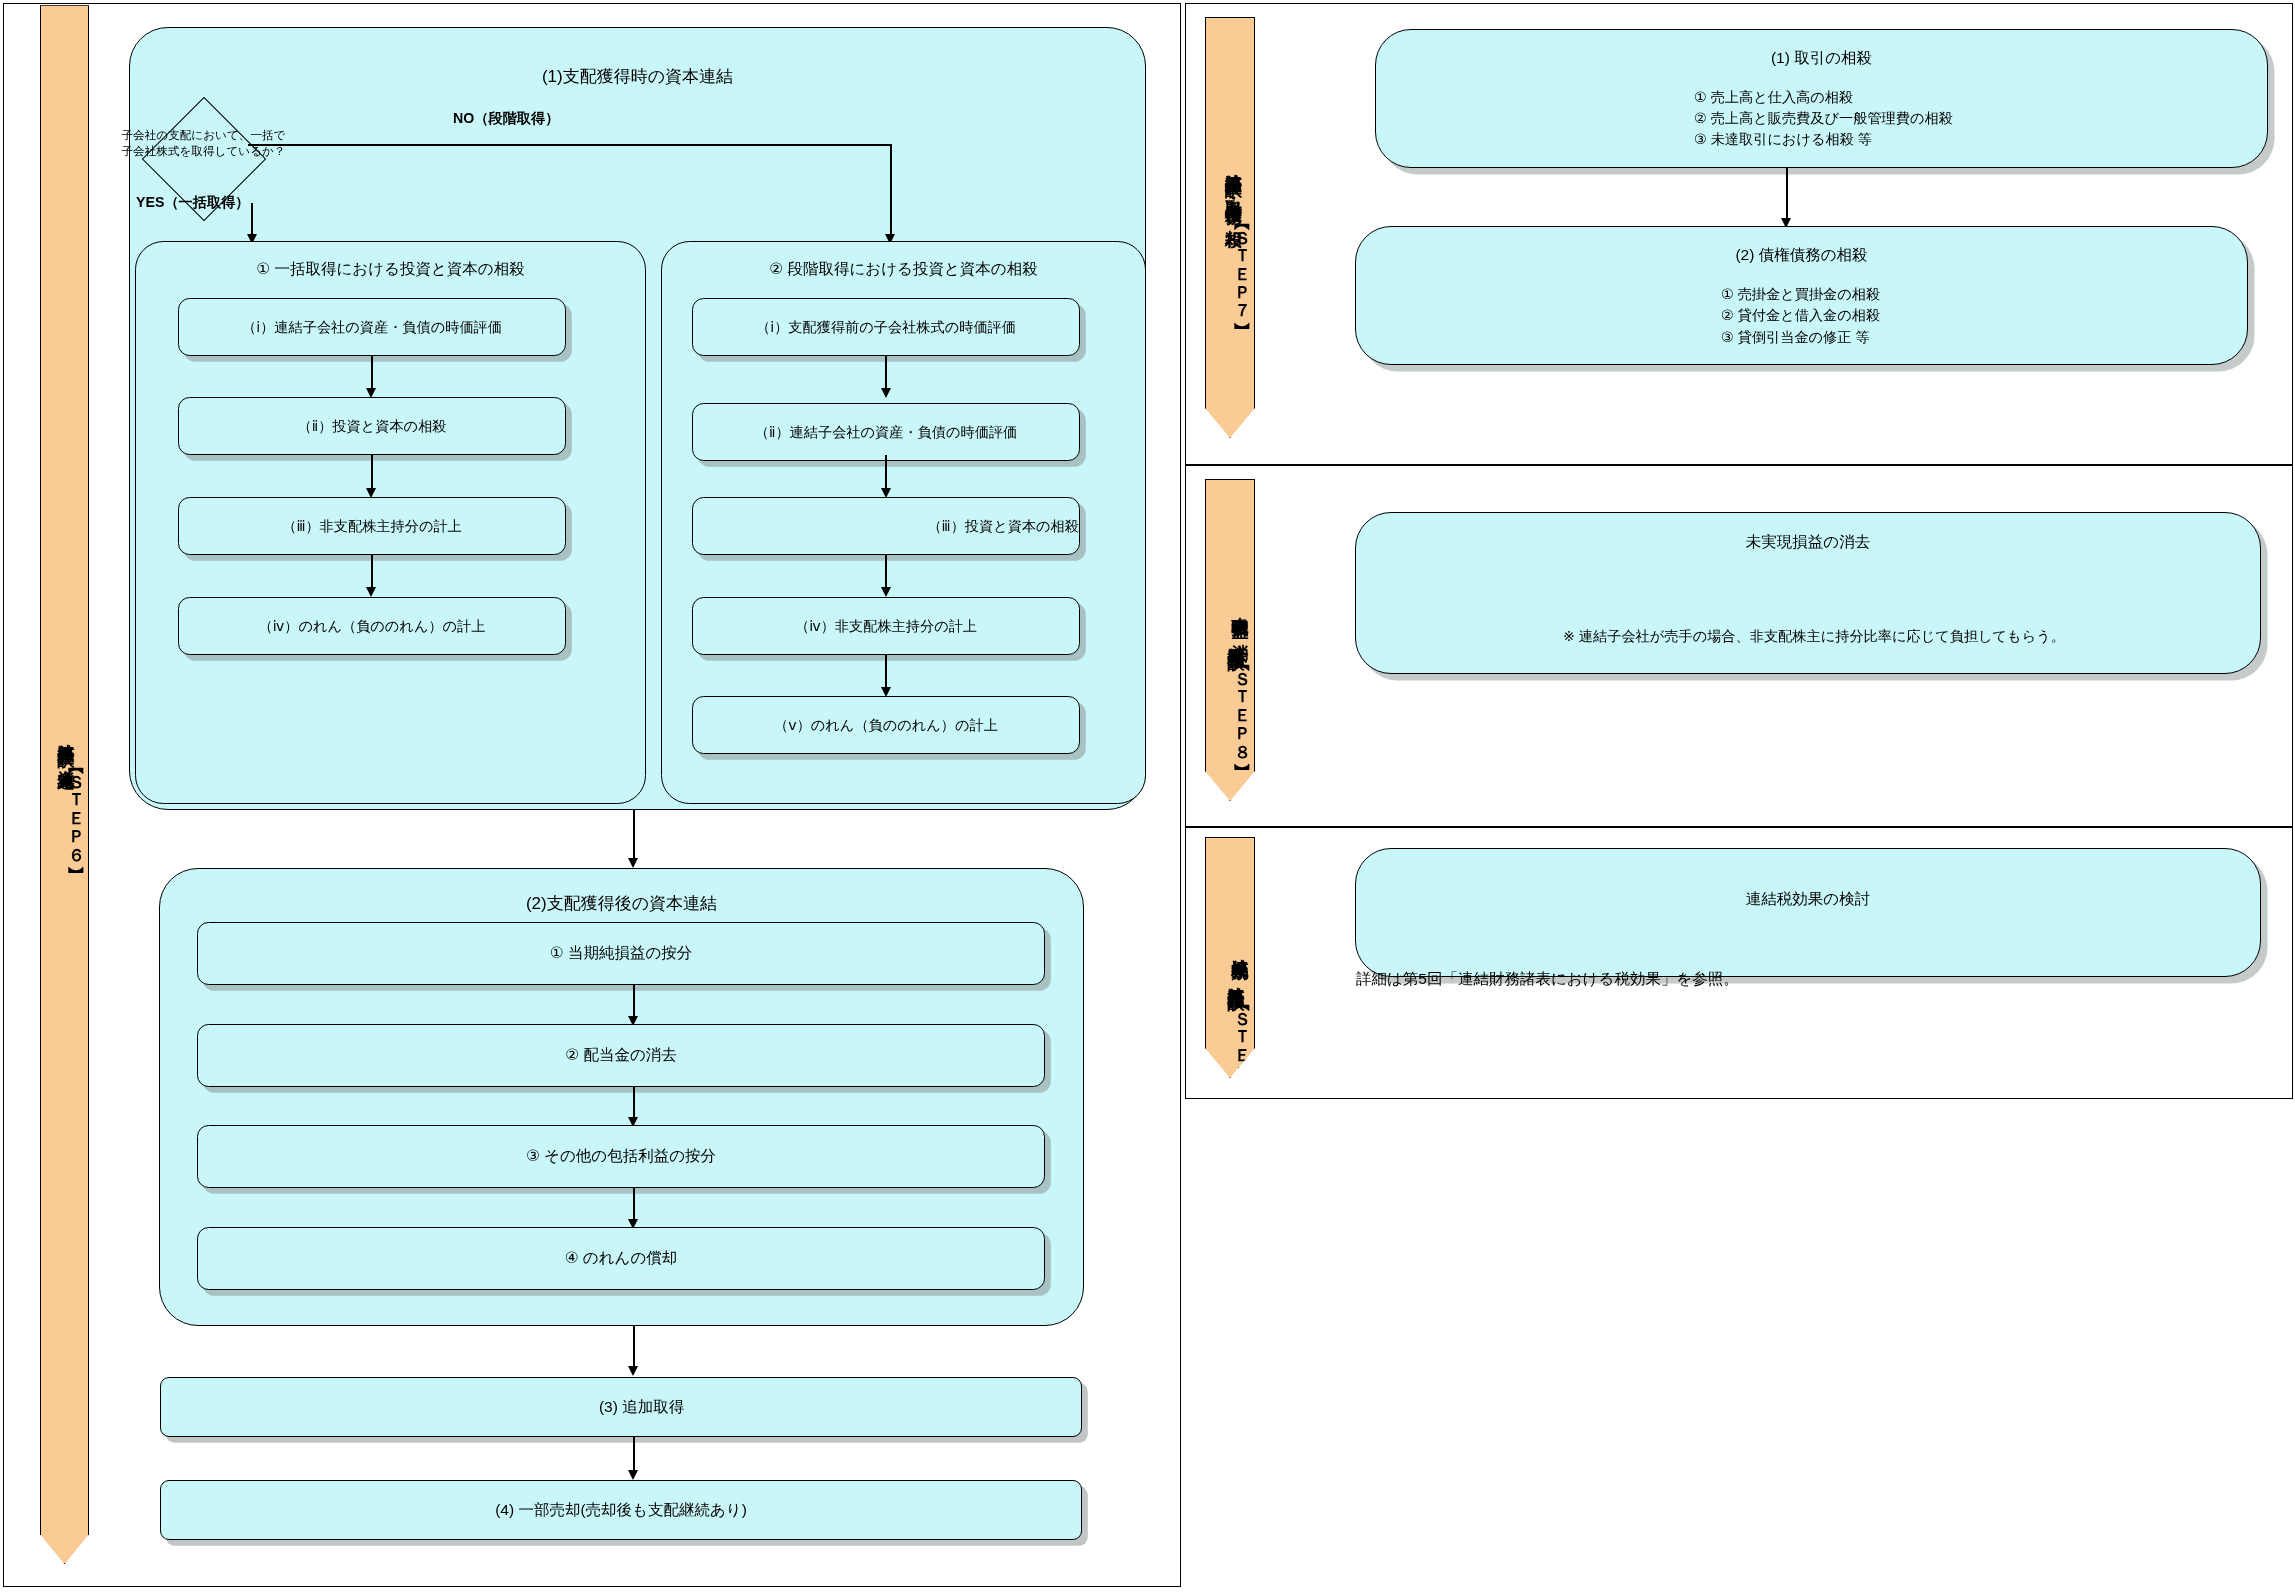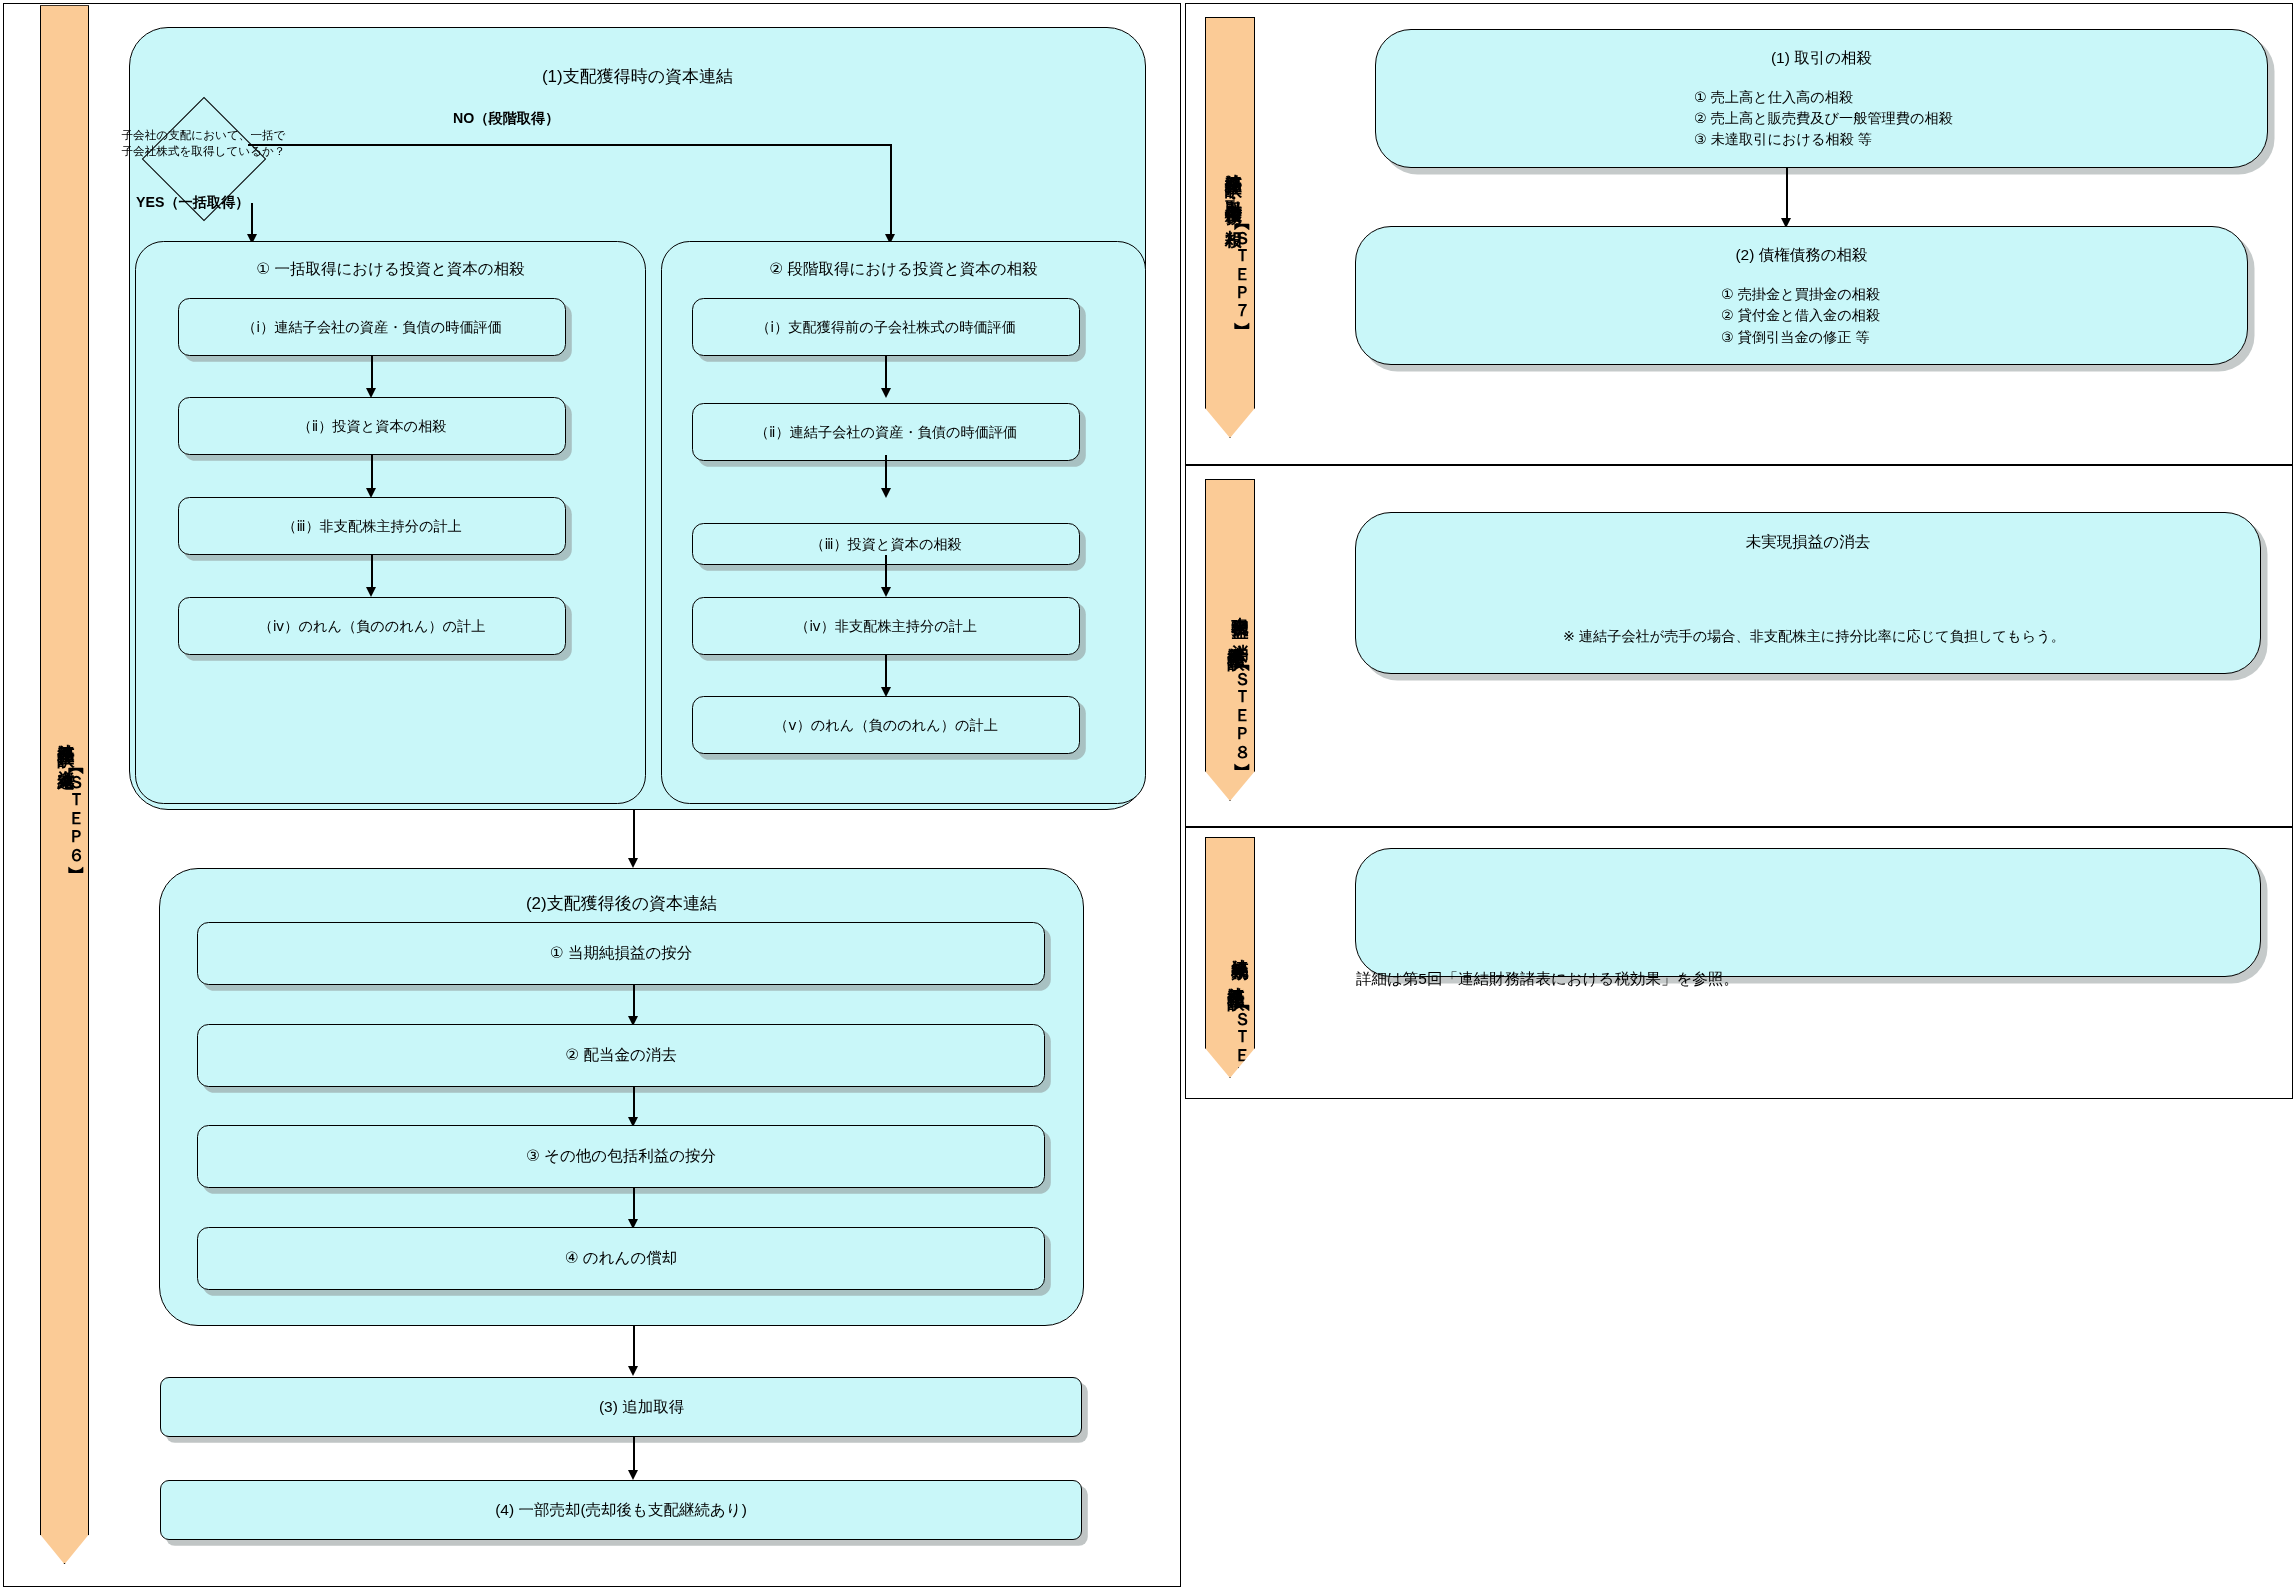--- a/index.html
+++ b/index.html
@@ -127,21 +127,21 @@
 </div>
 <div class="abs vline" style="left:885px;top:356px;width:1.9px;height:38px;"></div>
 <div class="abs arrowhead" style="left:881px;top:388px;"></div>
 
 <div class="abs rbox ctr t22" style="left:692px;top:397px;width:388px;height:58px;margin-top:6px;">
   <span>（ⅱ）連結子会社の資産・負債の時価評価</span>
 </div>
 <div class="abs vline" style="left:885px;top:455px;width:1.9px;height:38px;"></div>
 <div class="abs arrowhead" style="left:881px;top:488px;"></div>
 
-<div class="abs rbox ctr t22" style="left:692px;top:523px;width:388px;height:42px;">
+<div class="abs rbox ctr t22" style="left:692px;top:497px;width:388px;height:58px;justify-content:flex-end;">
   <span>（ⅲ）投資と資本の相殺</span>
 </div>
 <div class="abs vline" style="left:885px;top:555px;width:1.9px;height:38px;"></div>
 <div class="abs arrowhead" style="left:881px;top:587px;"></div>
 
 <div class="abs rbox ctr t22" style="left:692px;top:597px;width:388px;height:58px;">
   <span>（ⅳ）非支配株主持分の計上</span>
 </div>
 <div class="abs vline" style="left:885px;top:655px;width:1.9px;height:38px;"></div>
 <div class="abs arrowhead" style="left:881px;top:687px;"></div>
@@ -235,15 +235,16 @@
 
 <div class="abs frame" style="left:1185px;top:827px;width:1108px;height:272px;"></div>
 
 <div class="abs step-banner banner-pad" style="left:1205px;top:837px;width:50px;height:241px;">
   <span class="col t26">【ＳＴＥＰ９】</span>
   <span class="col t26" style="margin-right:6.5px;margin-top:22px;">連結修正仕訳／</span>
   <span class="col t26" style="margin-right:2.6px;margin-top:106px;">連結税効果</span>
 </div>
 
 <div class="abs rbox big" style="left:1355px;top:848px;width:906px;height:129px;">
+  <div class="abs t24" style="left:0;top:40px;width:100%;text-align:center;">連結税効果の検討</div>
   <div class="abs t24" style="left:0;top:72px;width:100%;margin-top:48px;">詳細は第5回「連結財務諸表における税効果」を参照。</div>
 </div>
 
 
 </body></html>

